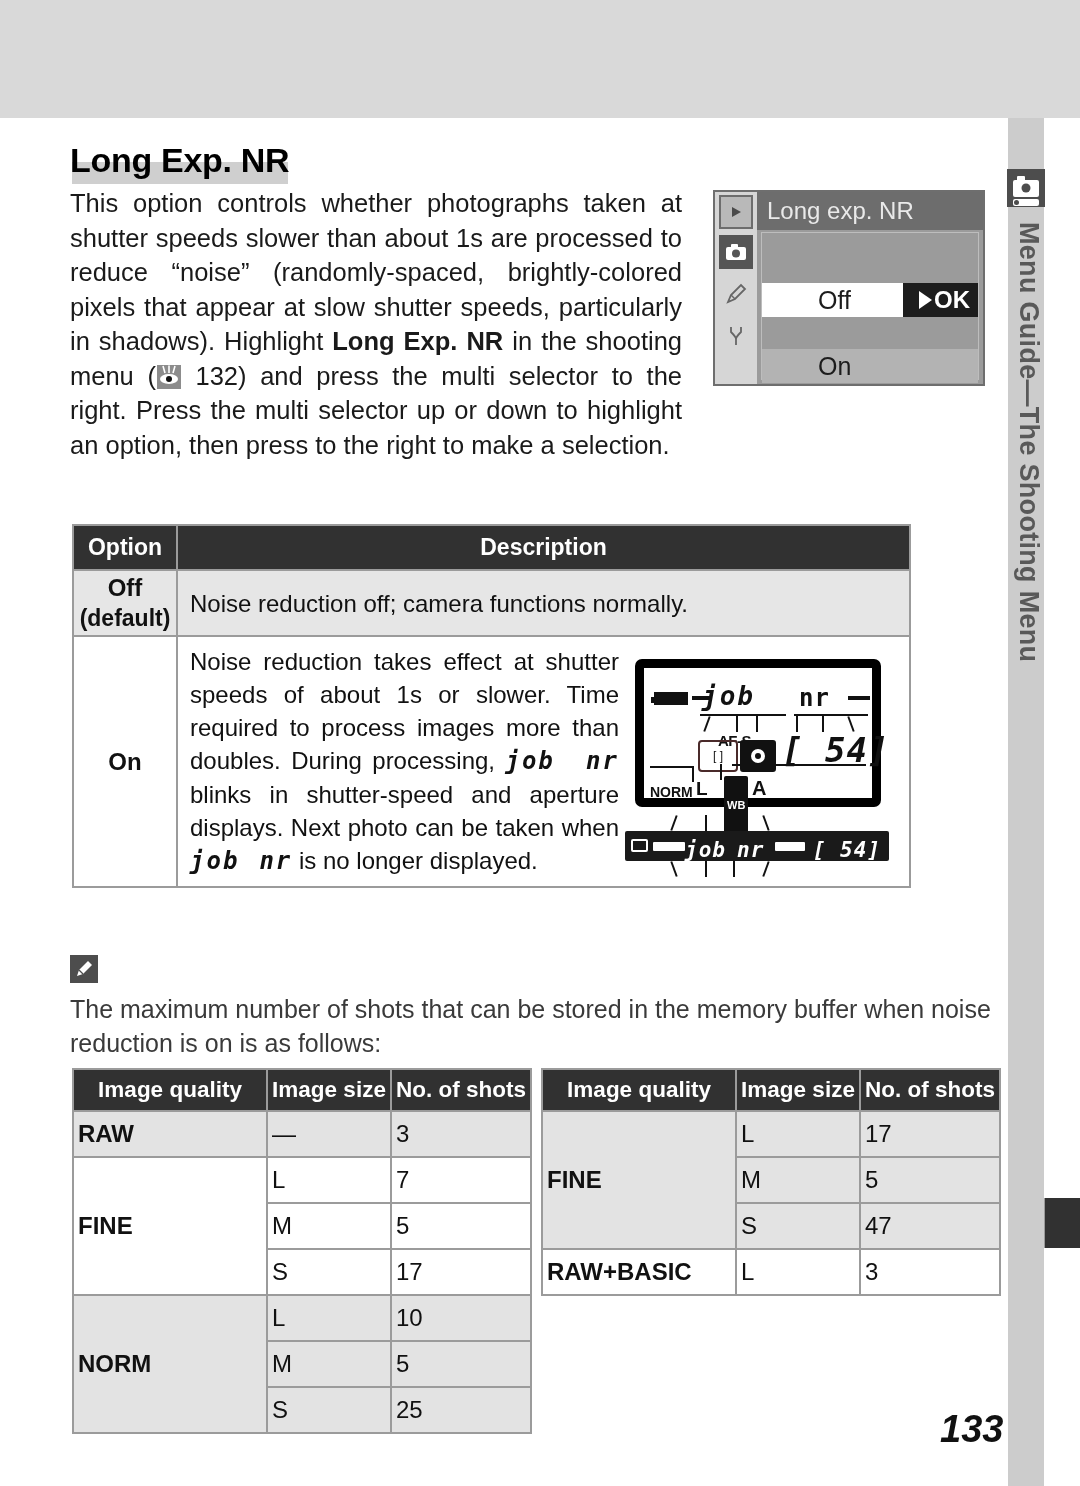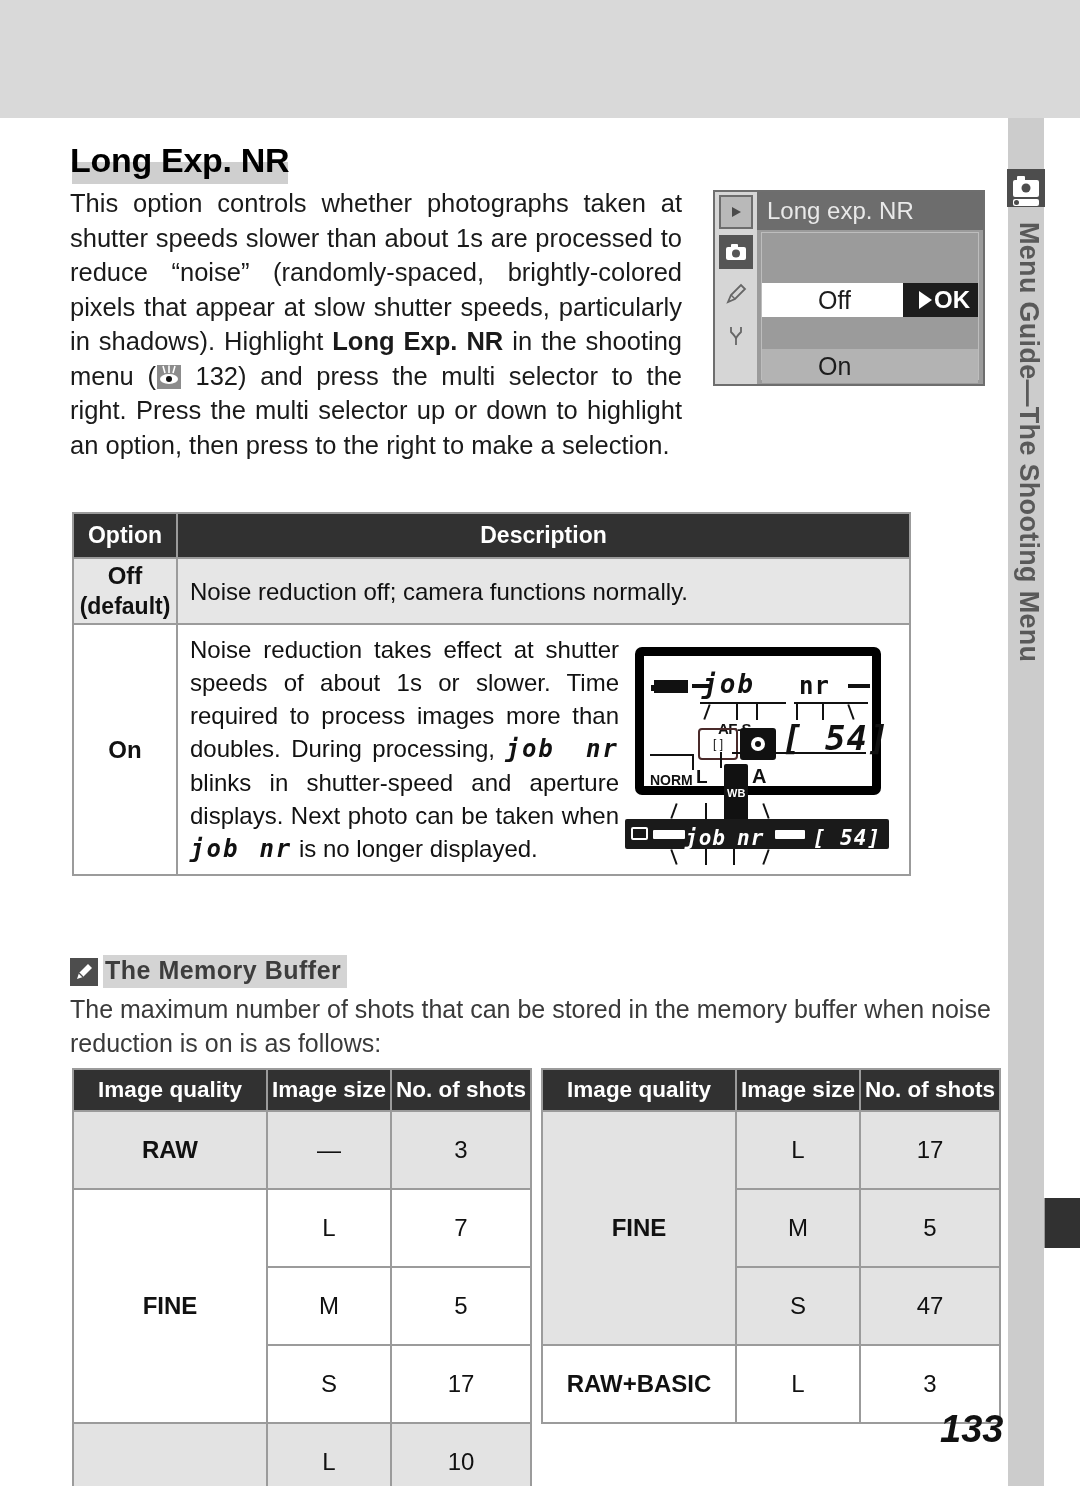--- a/index.html
+++ b/index.html
@@ -237,21 +237,21 @@
   }
   .lm-ico.play { top: 3px; background: #b9b9b9; border: 2px solid #6d6d6d; box-sizing: border-box;}
   .lm-ico.shoot { top: 43px; background: #555; color:#fff; }
   .lm-ico.pencil { top: 85px; }
   .lm-ico.wrench { top: 127px; }
   .lm-ico svg { display:block; }
 
   
   .opt-table {
     position: absolute;
-    left: 72px; top: 512px;
+    left: 72px; top: 524px;
     width: 839px;
     border-collapse: separate;
     border-spacing: 2px;
     background: #9b9b9b;
   }
   .opt-table th {
     background: #313131;
     color: #ffffff;
     font-size: 23px;
     font-weight: 700;
@@ -510,24 +510,23 @@
     background: #313131;
     color: #ffffff;
     font-size: 22.5px;
     font-weight: 700;
     padding: 7px 4px;
     text-align: center;
     white-space: nowrap;
   }
   .buf-table td {
     background: #ffffff;
-    text-align: center;
     font-size: 24px;
     color: #111;
-    padding: 24px 4px;
+    padding: 8px 4px;
     height: 28px;
   }
   .buf-table td.q  { font-weight: 700; font-size: 24px; }
   .buf-table tr.shade td { background: #e3e3e3; }
   .buf-col-q { width: 45%; }
   .buf-col-s { width: 27%; }
   .buf-col-n { width: 28%; }
 
   
   .page-num {
@@ -707,21 +706,20 @@
 </tbody>
   </table>
 
 <div class="note-head-wrap">
   <span class="pencil-badge">
     <svg width="18" height="18" viewBox="0 0 18 18">
         <path d="M2 16 L4 10 L13 1 L17 5 L8 14 Z" fill="#fff"></path>
         <path d="M4 10 L8 14" stroke="#4d4d4d" stroke-width="1.2"></path>
       </svg>
   </span>
-  <span class="note-head">The Memory Buffer</span>
 </div>
 <div class="note-body">The maximum number of shots that can be stored in the memory buffer when noise reduction is on is as follows:</div>
 
 <table class="buf-table left">
   <tbody>
       <tr>
     <th class="buf-col-q">Image quality</th>
     <th class="buf-col-s">Image size</th>
     <th class="buf-col-n">No. of shots</th>
   </tr>

